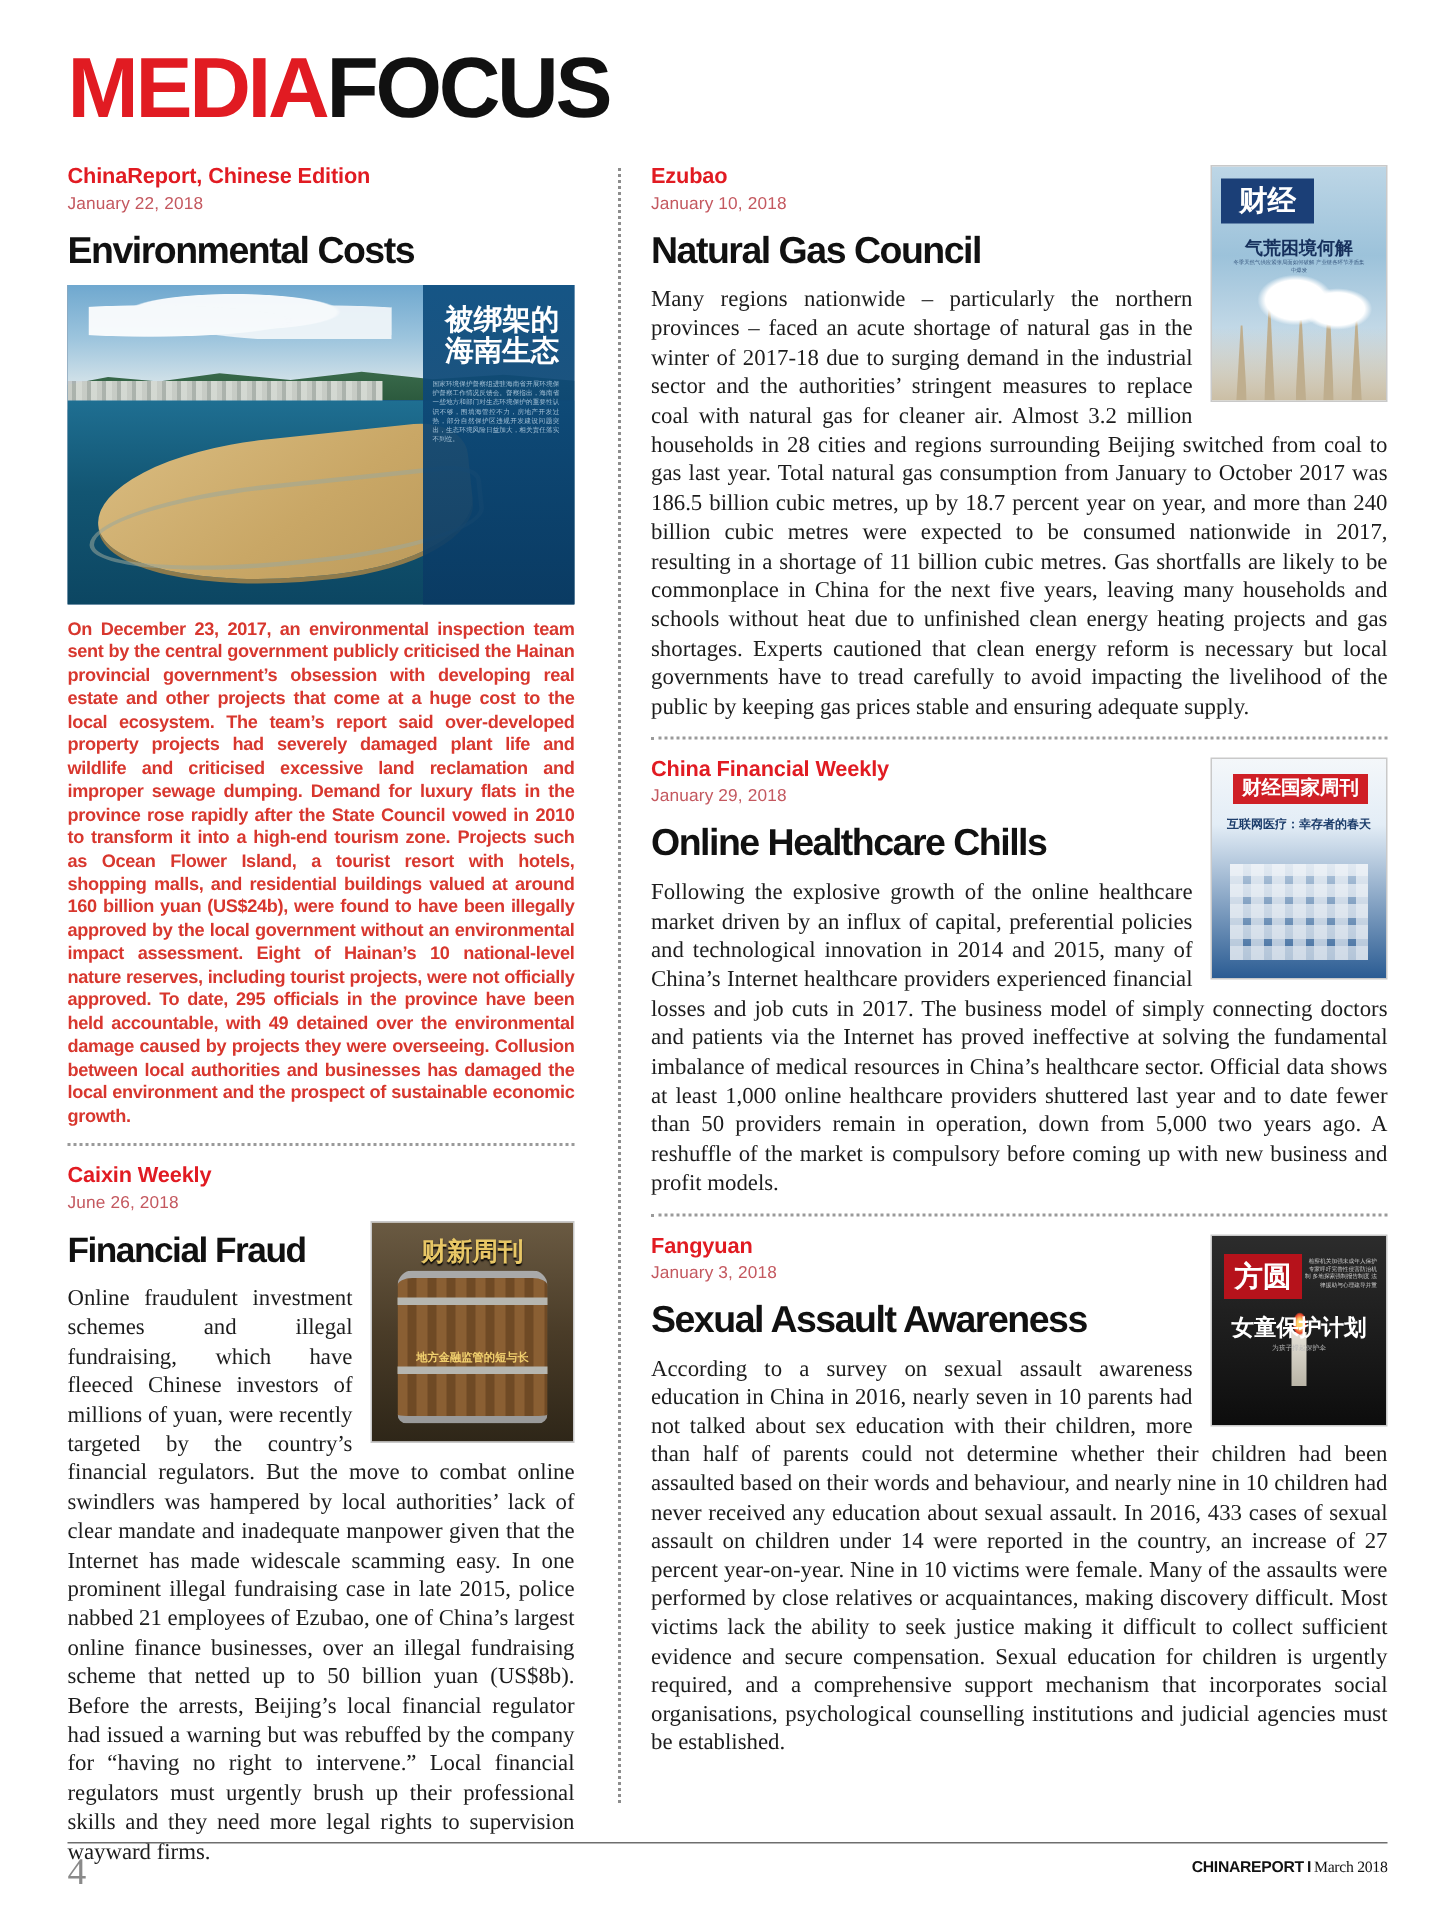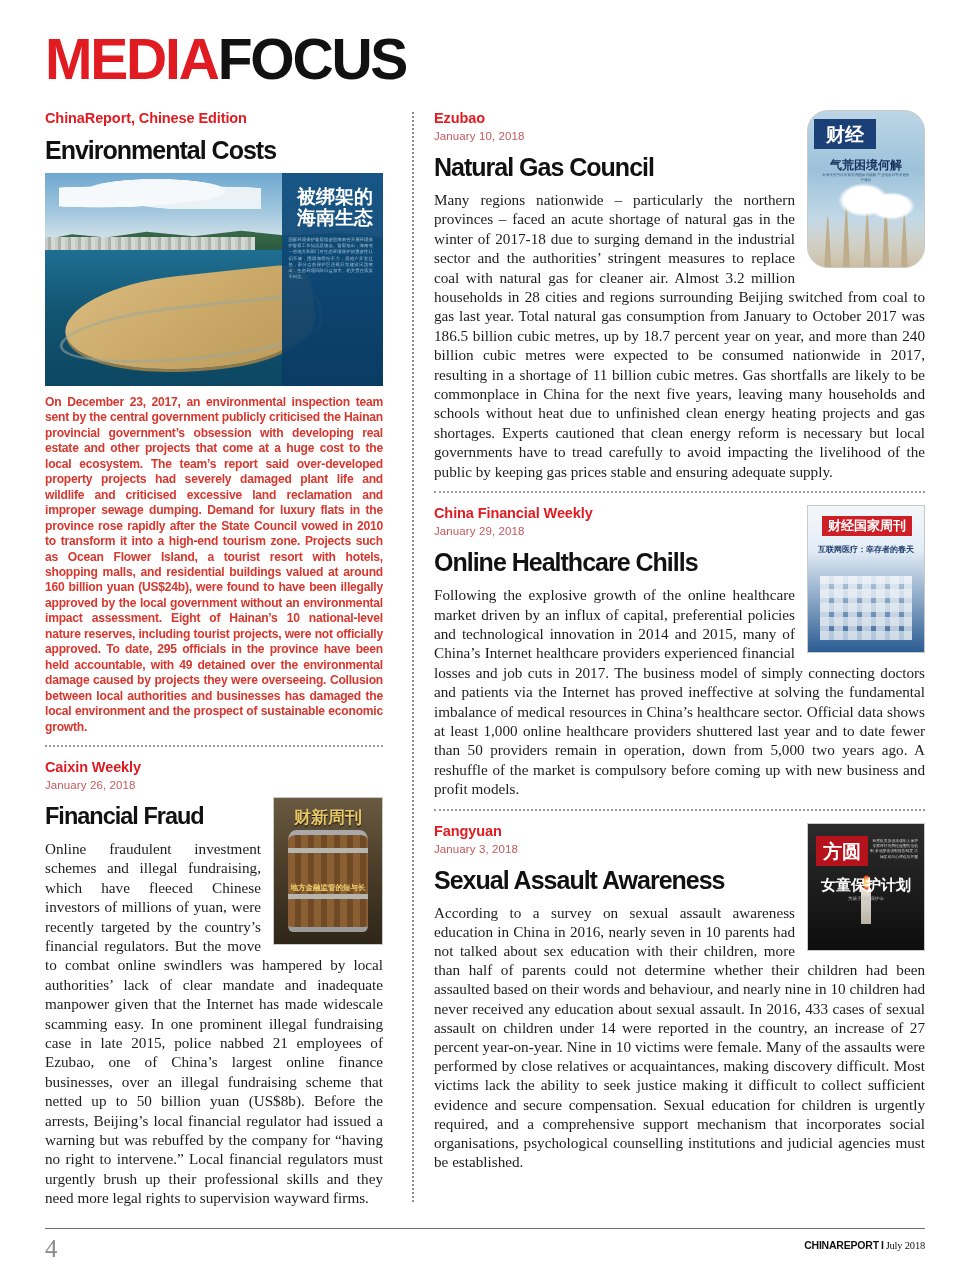--- a/index.html
+++ b/index.html
@@ -186,21 +186,20 @@
   }
 
   
   .cover { position: relative; overflow: hidden; border: 1px solid #c9c9c9; }
 
   .cover-caijing {
     float: right;
     width: 118px; height: 158px;
     margin: 0 0 4px 12px;
     background: linear-gradient(#bdd6e6 0%, #9cc2da 38%, #e7eef3 100%);
-    border-radius: 21px;
   }
   .cover-caijing .cj-masthead {
     position:absolute; left:6px; top:8px; width:62px; height:30px;
     background:#1b3f77; color:#fff; font-family:"DejaVu Sans",sans-serif;
     font-weight:bold; font-size:19px; line-height:30px; text-align:center;
   }
   .cover-caijing .cj-head {
     position:absolute; left:0; top:46px; width:100%; text-align:center;
     color:#16305c; font-family:"DejaVu Sans",sans-serif; font-weight:bold; font-size:12px;
   }
@@ -276,21 +275,21 @@
     border-radius:50% 50% 45% 45%;
   }
   .cover-fangyuan .fy-toptext {
     position:absolute; right:6px; top:14px; width:48px;
     color:#cfcfcf; font-family:"DejaVu Sans",sans-serif; font-size:3.8px; line-height:5.4px;
     text-align:right;
   }
 
   .cover-caixin {
     float: right;
-    width: 110px; height: 148px;
+    width: 136px; height: 148px;
     margin: 4px 0 4px 12px;
     background: linear-gradient(#6a5a42 0%, #4a3c28 50%, #2e2618 100%);
     padding-left: 32px;
   }
   .cover-caixin .cx-mast {
     position:absolute; left:0; top:8px; width:100%; text-align:center;
     color:#e8c766; font-family:"DejaVu Sans",sans-serif; font-weight:bold; font-size:17px;
     text-shadow: 0 1px 1px #000;
   }
   .cover-caixin .cx-barrel {
@@ -353,20 +352,21 @@
   <div class="masthead">
     <span class="masthead-word mh-media">MEDIA</span><span class="masthead-word mh-focus">FOCUS</span>
   </div>
 
   <div class="vdivider"></div>
 
   <div class="col-left">
 
     <div>
       <div class="src-name">ChinaReport, Chinese Edition</div>
+      <div class="src-date">January 22, 2018</div>
       <div class="headline">Environmental Costs</div>
 
       <div class="hero">
         <div class="sky"></div>
         <div class="clouds"></div>
         <div class="hills"></div>
         <div class="city"></div>
         <div class="sea"></div>
         <div class="island"></div>
         <div class="causeway"></div>
@@ -380,21 +380,21 @@
         </div>
       </div>
 
       <div class="redbody">On December 23, 2017, an environmental inspection team sent by the central government publicly criticised the Hainan provincial government’s obsession with developing real estate and other projects that come at a huge cost to the local ecosystem. The team’s report said over-developed property projects had severely damaged plant life and wildlife and criticised excessive land reclamation and improper sewage dumping. Demand for luxury flats in the province rose rapidly after the State Council vowed in 2010 to transform it into a high-end tourism zone. Projects such as Ocean Flower Island, a tourist resort with hotels, shopping malls, and residential buildings valued at around 160 billion yuan (US$24b), were found to have been illegally approved by the local government without an environmental impact assessment. Eight of Hainan’s 10 national-level nature reserves, including tourist projects, were not officially approved. To date, 295 officials in the province have been held accountable, with 49 detained over the environmental damage caused by projects they were overseeing. Collusion between local authorities and businesses has damaged the local environment and the prospect of sustainable economic growth.</div>
     </div>
 
     <div class="hdiv"></div>
 
     <div>
       <div class="src-name">Caixin Weekly</div>
-      <div class="src-date">January 26, 2018</div>
+      <div class="src-date">June 26, 2018</div>
 
       <div class="cover cover-caixin">
         <div class="cx-barrel"></div>
         <div class="cx-hoop" style="top:34%"></div>
         <div class="cx-hoop" style="top:66%"></div>
         <div class="cx-mast">财新周刊</div>
         <div class="cx-head">地方金融监管的短与长</div>
       </div>
 
       <div class="headline small">Financial Fraud</div>
@@ -462,16 +462,16 @@
       <div class="headline">Sexual Assault Awareness</div>
       <div class="body tight">According to a survey on sexual assault awareness education in China in 2016, nearly seven in 10 parents had not talked about sex education with their children, more than half of parents could not determine whether their children had been assaulted based on their words and behaviour, and nearly nine in 10 children had never received any education about sexual assault. In 2016, 433 cases of sexual assault on children under 14 were reported in the country, an increase of 27 percent year-on-year. Nine in 10 victims were female. Many of the assaults were performed by close relatives or acquaintances, making discovery difficult. Most victims lack the ability to seek justice making it difficult to collect sufficient evidence and secure compensation. Sexual education for children is urgently required, and a comprehensive support mechanism that incorporates social organisations, psychological counselling institutions and judicial agencies must be established.</div>
       <div class="clear"></div>
     </div>
 
   </div>
 
   <div class="footer-rule"></div>
   <div class="folio">4</div>
   <div class="footer-right">
-    <span class="fr-brand">CHINAREPORT</span><span class="fr-sep">I</span><span class="fr-issue">July  2018</span>
+    <span class="fr-brand">CHINAREPORT</span><span class="fr-sep">I</span><span class="fr-issue">March  2018</span>
   </div>
 
 </div>
 
 </body></html>

